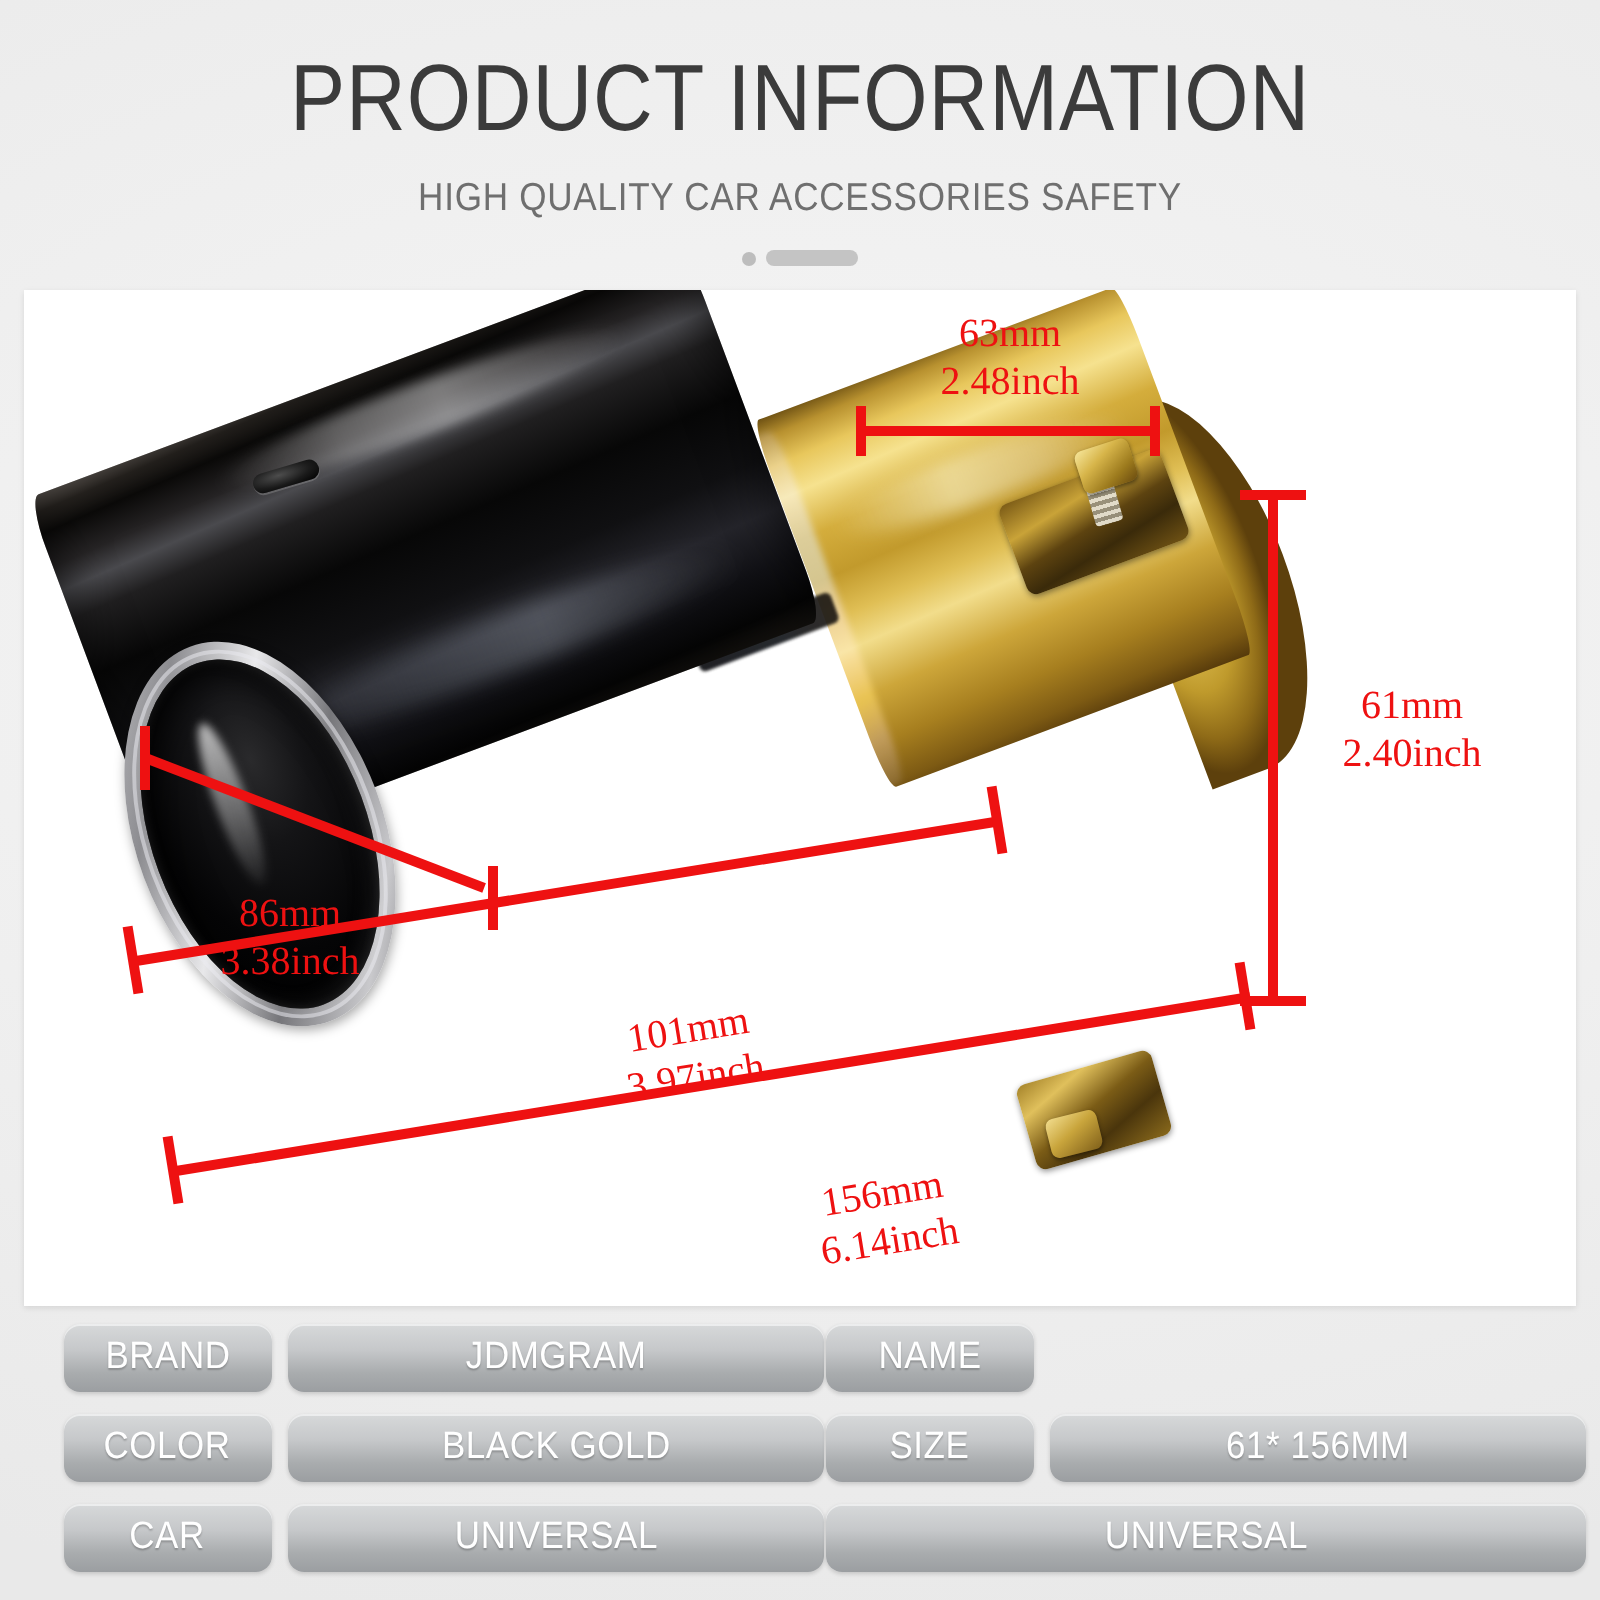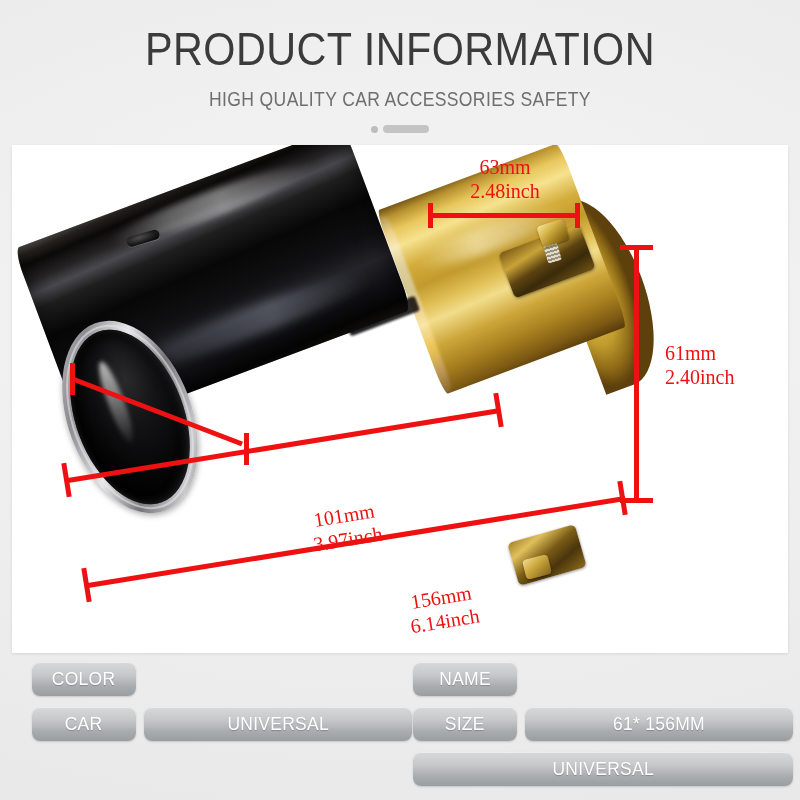--- a/index.html
+++ b/index.html
@@ -210,21 +210,21 @@
   
   .d63-line{left:416px;top:68px;width:152px;height:5px;}
   .d63-c1{left:416px;top:58px;width:5px;height:25px;}
   .d63-c2{left:563px;top:58px;width:5px;height:25px;}
   .d63-label{left:398px;top:10px;width:190px;}
 
   
   .d61-line{left:622px;top:100px;width:5px;height:258px;}
   .d61-c1{left:608px;top:100px;width:33px;height:5px;}
   .d61-c2{left:608px;top:353px;width:33px;height:5px;}
-  .d61-label{left:634px;top:196px;width:120px;text-align:left;margin-left:19px;}
+  .d61-label{left:634px;top:196px;width:120px;text-align:center;}
 
   
   .d86-line{
     left:62px;top:232px;width:180px;height:5px;
     transform:rotate(21deg);transform-origin:0 50%;
   }
   .d86-c1{left:58px;top:218px;width:5px;height:32px;}
   .d86-c2{left:232px;top:288px;width:5px;height:32px;}
   .d86-label{left:58px;top:300px;width:150px;}
 
@@ -331,20 +331,24 @@
       <div class="dline d61-c1"></div>
       <div class="dline d61-c2"></div>
       <div class="dim-label d61-label">
         <div>61mm</div>
         <div>2.40inch</div>
       </div>
 
       <div class="dline d86-line"></div>
       <div class="dline d86-c1"></div>
       <div class="dline d86-c2"></div>
+      <div class="dim-label d86-label">
+        <div>86mm</div>
+        <div>3.38inch</div>
+      </div>
 
       <div class="dline d101-line"></div>
       <div class="dline d101-c1"></div>
       <div class="dline d101-c2"></div>
       <div class="dim-label d101-label">
         <div>101mm</div>
         <div>3.97inch</div>
       </div>
 
       <div class="dline d156-line"></div>
@@ -356,21 +360,32 @@
       </div>
 
     </div>
   </div>
 
   <div class="specs">
 
     <div class="spec-col left">
       <div class="spec-row">
         <div class="pill key">
+            <span>BRAND</span>
+          </div>
+        <div class="pill val">
+            <span>JDMGRAM</span>
+          </div>
+      </div>
+      <div class="spec-row">
+        <div class="pill key">
             <span>COLOR</span>
+          </div>
+        <div class="pill val">
+            <span>BLACK GOLD</span>
           </div>
       </div>
       <div class="spec-row">
         <div class="pill key">
             <span>CAR</span>
           </div>
         <div class="pill val">
             <span>UNIVERSAL</span>
           </div>
       </div>

